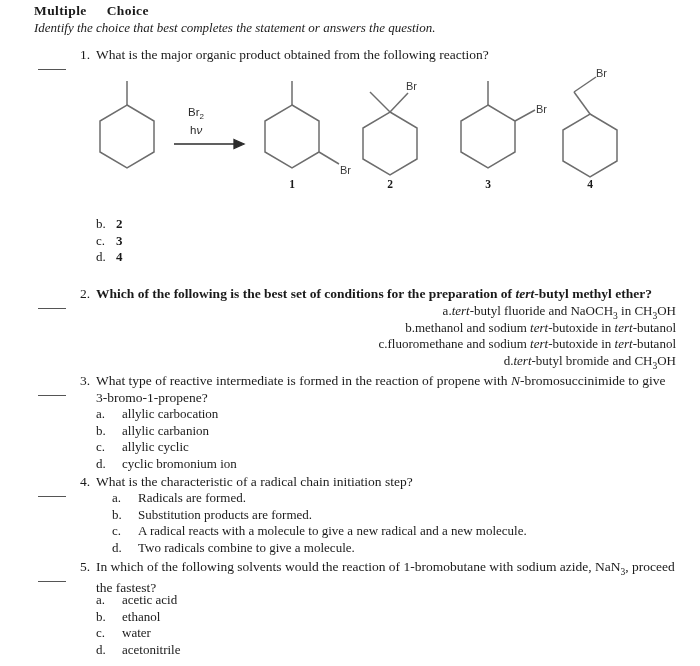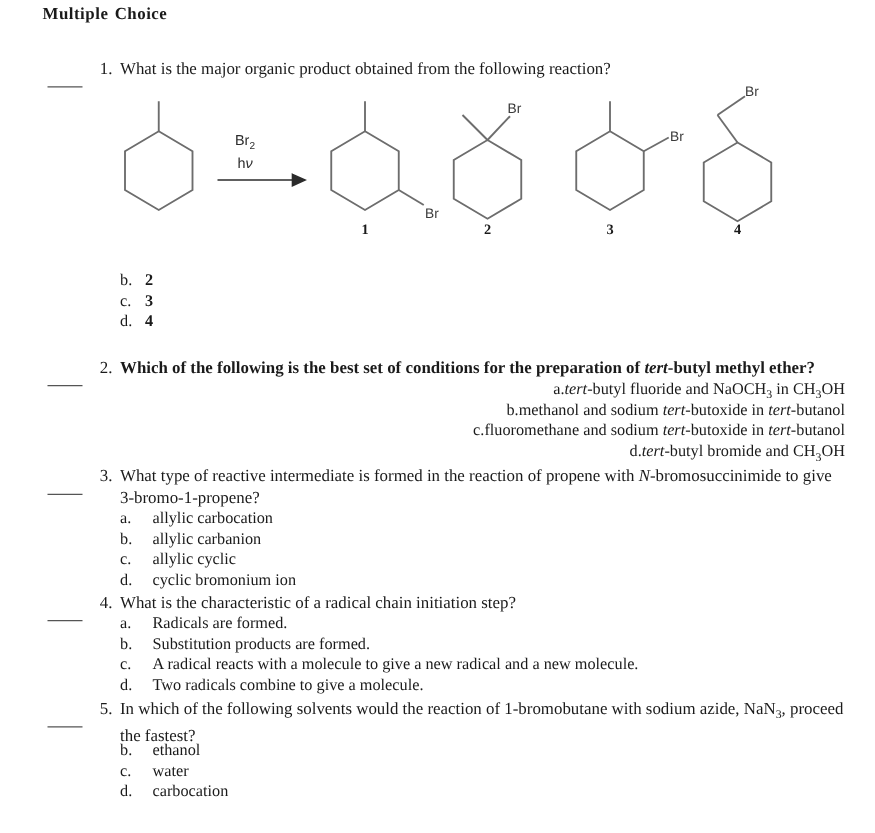--- a/index.html
+++ b/index.html
@@ -23,21 +23,21 @@
 
   
   .section-title {
     position: absolute;
     left: 34px;
     top: 3px;
     font-size: 13.5px;
     font-weight: bold;
     letter-spacing: 0.4px;
   }
-  .section-title .w2 { margin-left: 5px; text-align: center; }
+  .section-title .w2 { margin-left: 20px; text-align: center; }
   .directions {
     position: absolute;
     left: 34px;
     top: 20px;
     font-size: 13px;
     font-style: italic;
   }
 
   
   .q {
@@ -120,20 +120,21 @@
   .cond-it { font-style: italic; }
 </style>
 </head>
 <body>
 
 <div class="page">
 
   <div class="section-title">
     <span>Multiple</span><span class="w2">Choice</span>
   </div>
+  <div class="directions">Identify the choice that best completes the statement or answers the question.</div>
 
   <div class="q" style="top:47px;">
     <div class="blank" style="top:10px;"></div>
     <div class="qnum" style="top:0;">1.</div>
     <div class="qtext" style="top:0;">What is the major organic product obtained from the following reaction?</div>
   </div>
 
   <div class="scheme">
     <svg width="580" height="132" viewBox="0 0 580 132">
 
@@ -241,21 +242,21 @@
     <div class="opt indent">
       <span class="ltr">d.</span><span class="val">cyclic bromonium ion</span>
     </div>
   </div>
 
   <div class="q" style="top:474px;">
     <div class="blank" style="top:10px;"></div>
     <div class="qnum" style="top:0;">4.</div>
     <div class="qtext" style="top:0;">What is the characteristic of a radical chain initiation step?</div>
   </div>
-  <div class="opts" style="top:490px;">
+  <div class="opts" style="top:490px;margin-left:16px;">
     <div class="opt indent">
       <span class="ltr">a.</span><span class="val">Radicals are formed.</span>
     </div>
     <div class="opt indent">
       <span class="ltr">b.</span><span class="val">Substitution products are formed.</span>
     </div>
     <div class="opt indent">
       <span class="ltr">c.</span><span class="val">A radical reacts with a molecule to give a new radical and a new molecule.</span>
     </div>
     <div class="opt indent">
@@ -263,23 +264,26 @@
     </div>
   </div>
 
   <div class="q" style="top:559px;">
     <div class="blank" style="top:10px;"></div>
     <div class="qnum" style="top:0;">5.</div>
     <div class="qtext" style="top:0;">In which of the following solvents would the reaction of 1-bromobutane with sodium azide, NaN<sub>3</sub>, proceed the fastest?</div>
   </div>
   <div class="opts" style="top:592px;">
     <div class="opt indent">
+      <span class="ltr">a.</span><span class="val">acetic acid</span>
+    </div>
+    <div class="opt indent">
       <span class="ltr">b.</span><span class="val">ethanol</span>
     </div>
     <div class="opt indent">
       <span class="ltr">c.</span><span class="val">water</span>
     </div>
     <div class="opt indent">
-      <span class="ltr">d.</span><span class="val">carbocation</span>
+      <span class="ltr">d.</span><span class="val">acetonitrile</span>
     </div>
   </div>
 
 </div>
 
 </body></html>

